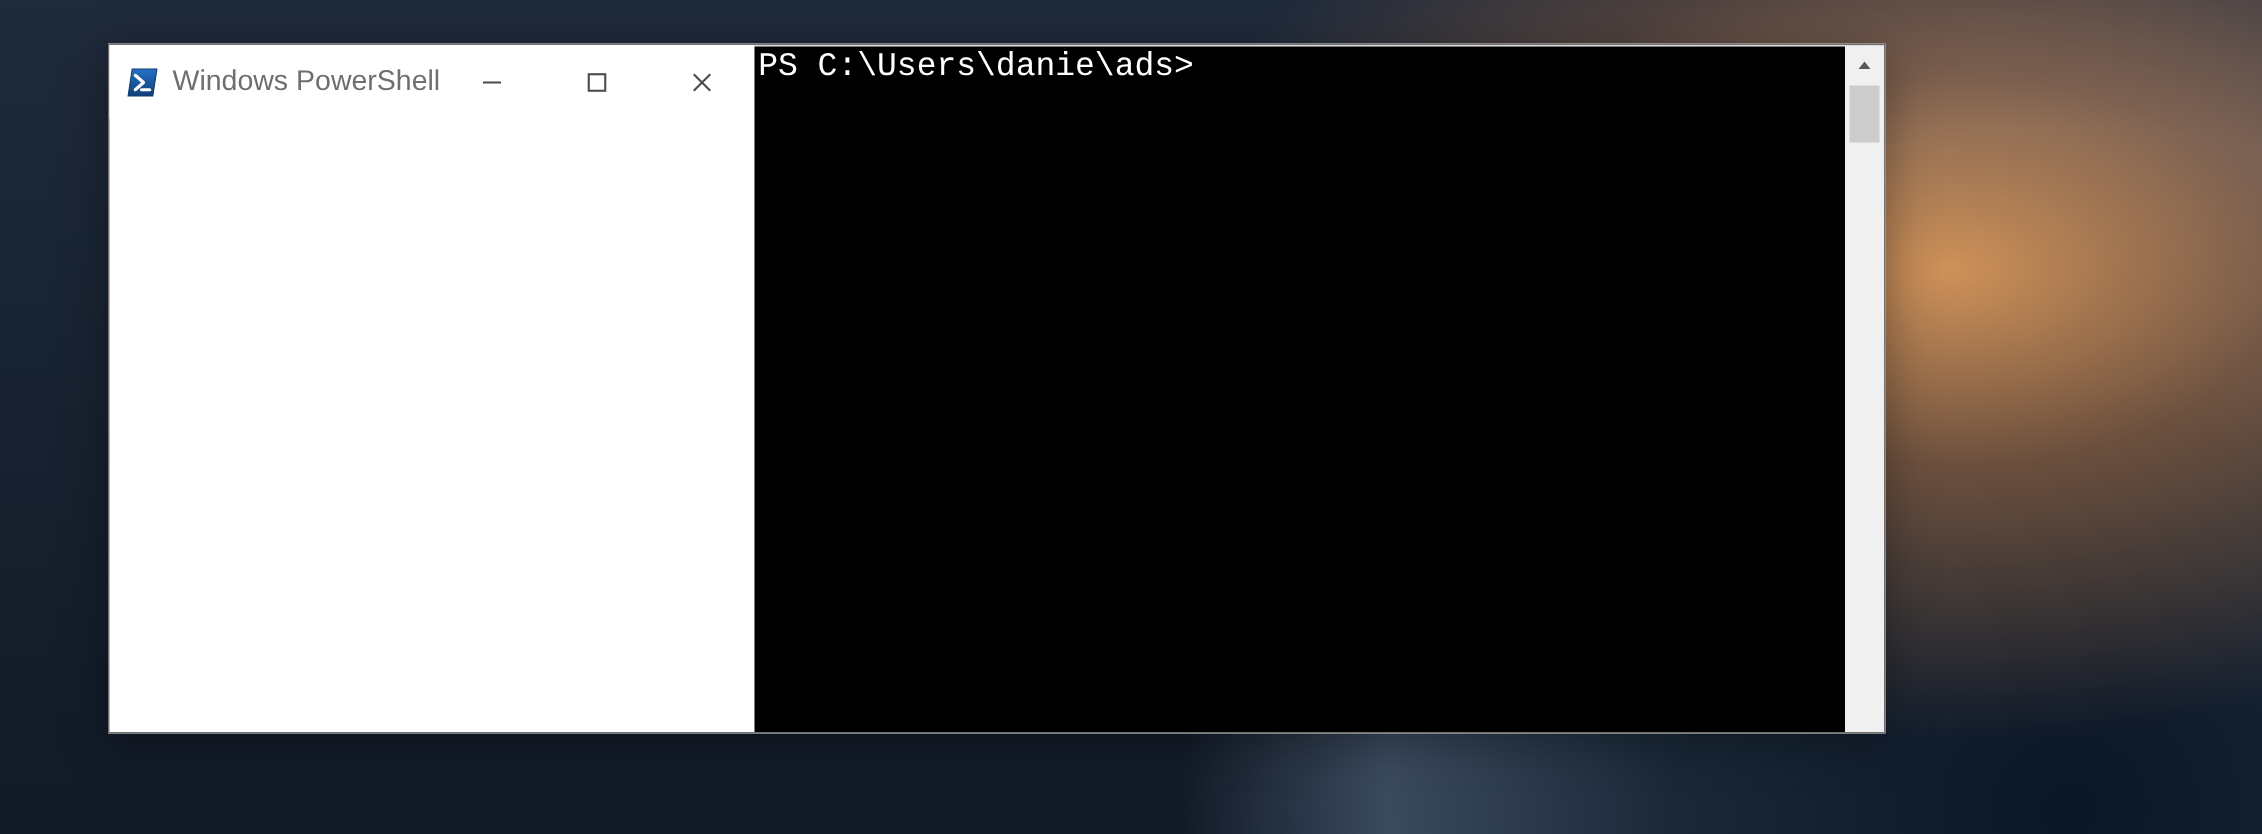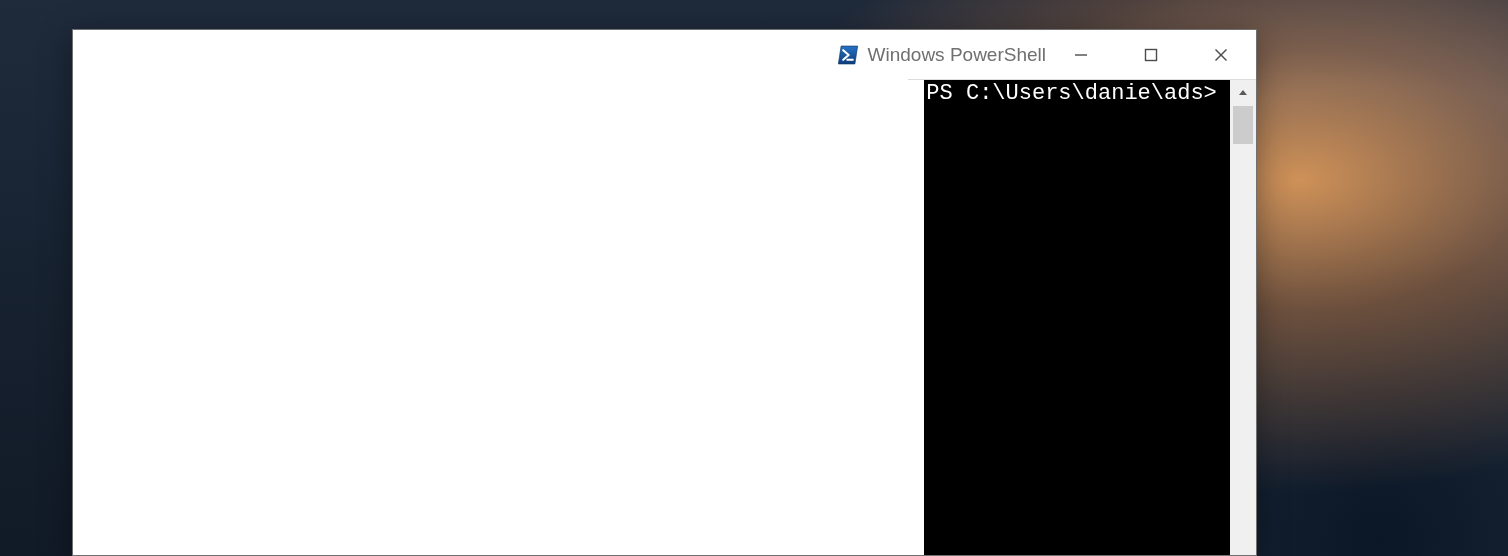--- a/index.html
+++ b/index.html
@@ -11,27 +11,26 @@
       background:
         radial-gradient(ellipse 900px 520px at 1300px 180px, rgba(235,160,90,0.85) 0%, rgba(210,130,70,0.45) 25%, rgba(90,80,90,0.0) 60%),
         radial-gradient(ellipse 760px 760px at 1380px 540px, #0b1626 0%, #1a2838 35%, #3b4a5e 60%, rgba(59,74,94,0) 78%),
         linear-gradient(180deg, #1f2a3b 0%, #1a2636 30%, #16202e 60%, #111a27 100%);
     }
     .window {
       position: absolute;
       left: 72px;
       top: 29px;
       width: 1185px;
-      height: 527px;
+      height: 460px;
       background: #ffffff;
       box-shadow: 0 6px 30px rgba(0,0,0,0.35);
       display: flex;
-      flex-direction: column;
+      flex-direction: row;
       border: 1px solid #707070;
-      align-items: flex-end;
     }
     .titlebar {
       height: 49px;
       display: flex;
       align-items: center;
       background: #ffffff;
       user-select: none;
     }
     .titlebar-left {
       display: flex;
@@ -60,21 +59,20 @@
     .terminal {
       flex: 1 1 auto;
       background: #000000;
       color: #eeeeee;
       font-family: Consolas, "Courier New", monospace;
       font-size: 22px;
       line-height: 1.1;
       padding: 2px 0 0 2px;
       overflow: hidden;
       white-space: pre;
-      margin-left: 16px;
     }
     .terminal .prompt { color: #ffffff; }
     .scrollbar {
       width: 26px;
       background: #f0f0f0;
       position: relative;
       display: flex; flex-direction: column; align-items: center;
     }
     .scroll-arrow {
       width: 100%; height: 26px;

